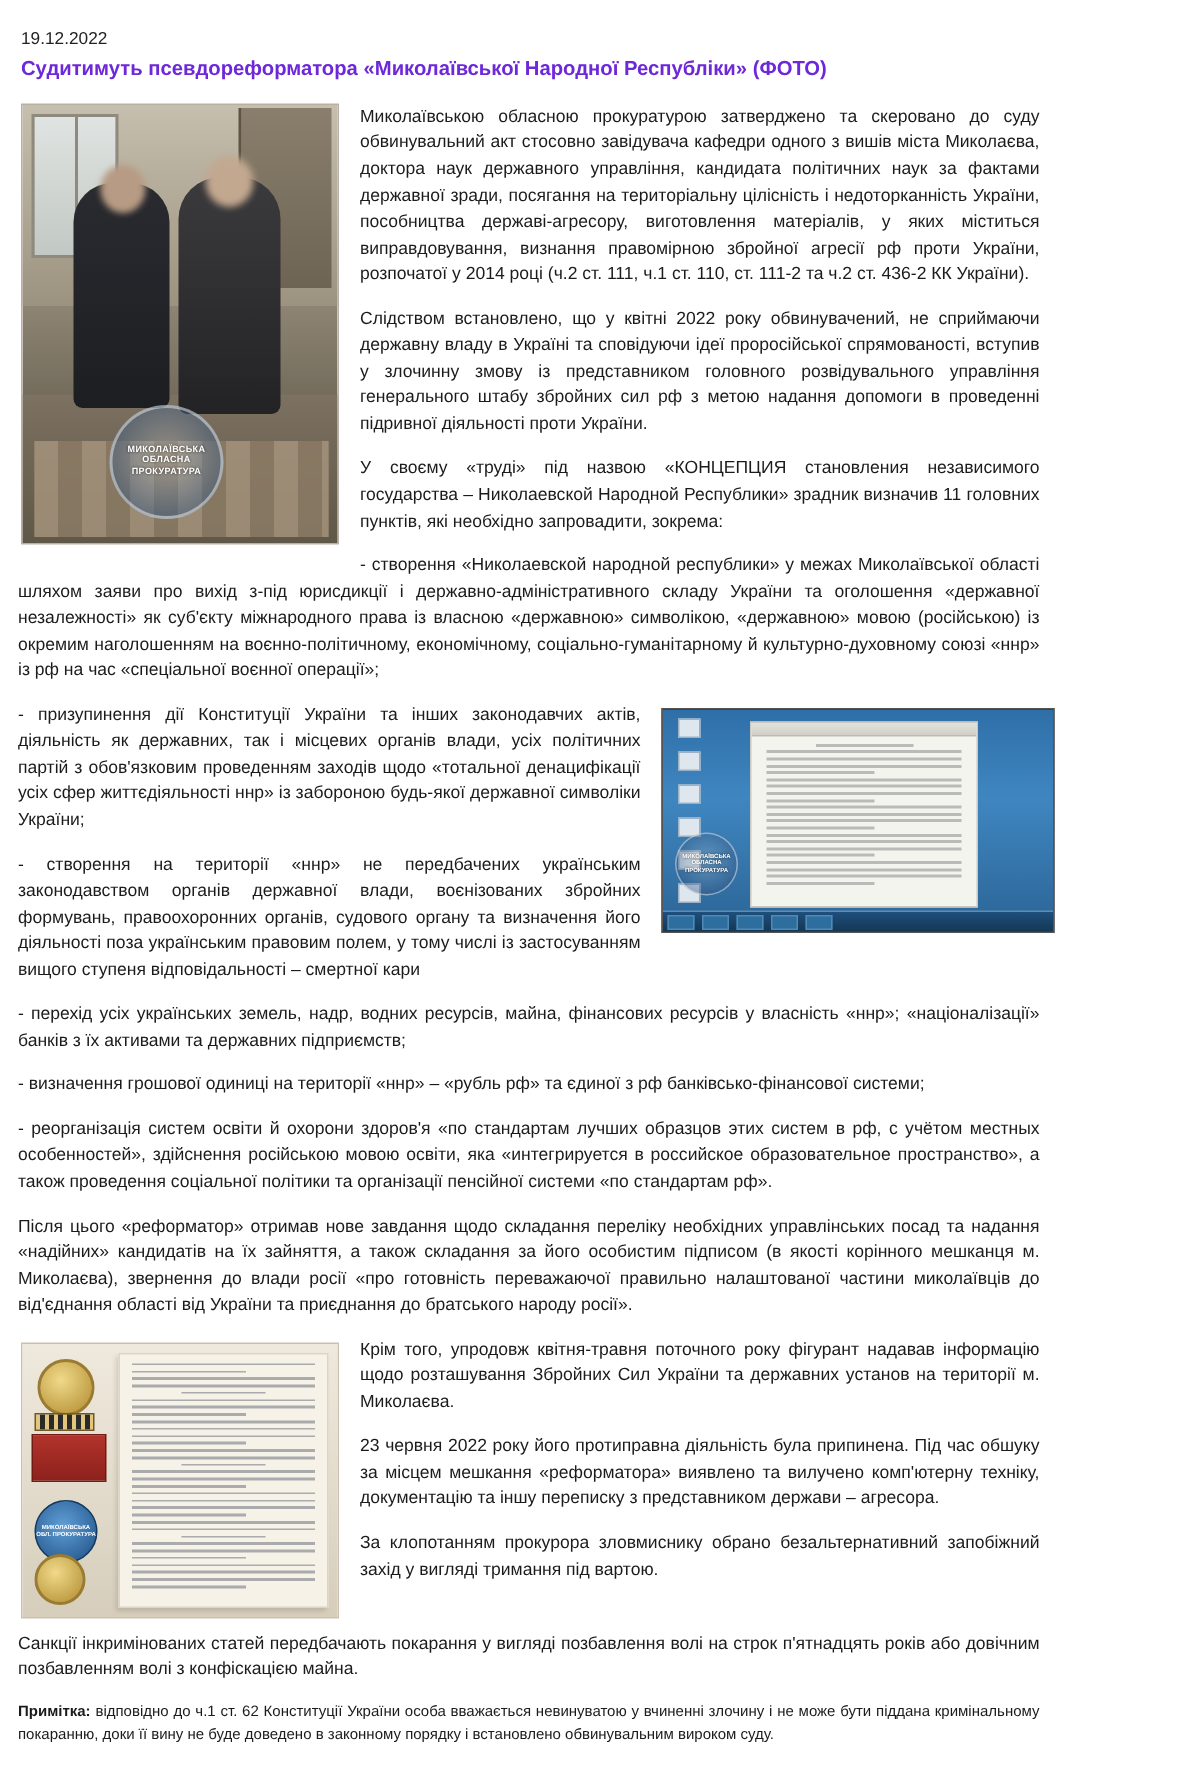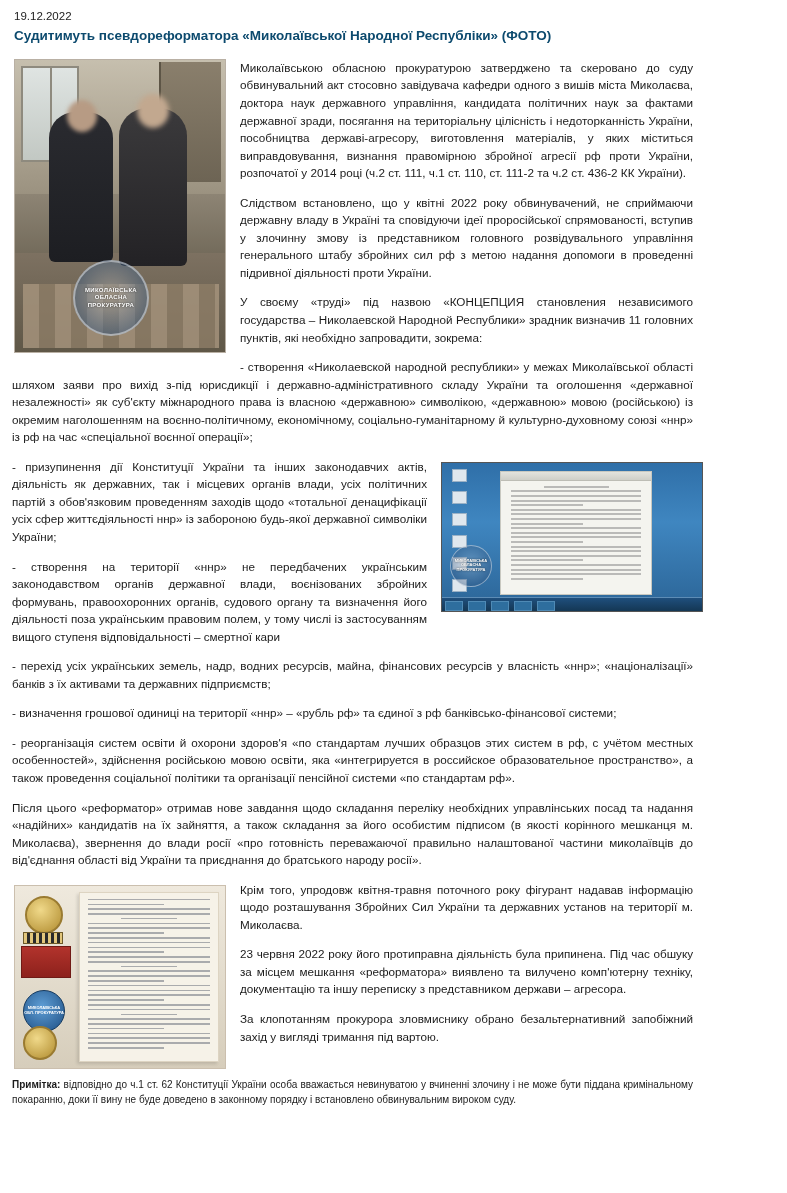--- a/index.html
+++ b/index.html
@@ -9,32 +9,32 @@
   }
   body {
     width: 787px;
     min-height: 1193px;
     font-family: "Liberation Sans", sans-serif;
     color: #1a1a1a;
   }
   .page {
     width: 717px;
     box-sizing: border-box;
-    padding: 10px 12px 14px 12px;
+    padding: 20px 12px 14px 12px;
     position: relative;
   }
   .date {
     font-size: 11.5px;
     color: #222;
     margin: 0 0 6px 2px;
   }
   .headline {
     font-size: 13.5px;
     font-weight: bold;
-    color: #0c4a6e;
+    color: #6d28d9;
     margin: 0 0 14px 2px;
     line-height: 1.25;
   }
   .body-text {
     font-size: 11.7px;
     line-height: 1.5;
     color: #1b1b1b;
     text-align: justify;
   }
   .body-text p {
@@ -392,16 +392,17 @@
       </div>
       <div class="p3-medal" style="left:8px; bottom:8px; width:30px; height:30px;"></div>
     </div>
 
     <p>Крім того, упродовж квітня-травня поточного року фігурант надавав інформацію щодо розташування Збройних Сил України та державних установ на території м. Миколаєва.</p>
     <p>23 червня 2022 року його протиправна діяльність була припинена. Під час обшуку за місцем мешкання «реформатора» виявлено та вилучено комп'ютерну техніку, документацію та іншу переписку з представником держави – агресора.</p>
     <p>За клопотанням прокурора зловмиснику обрано безальтернативний запобіжний захід у вигляді тримання під вартою.</p>
 
     <div style="clear:both;"></div>
 
+    <p>Санкції інкримінованих статей передбачають покарання у вигляді позбавлення волі на строк п'ятнадцять років або довічним позбавленням волі з конфіскацією майна.</p>
 
     <p class="note"><b>Примітка:</b><span> відповідно до ч.1 ст. 62 Конституції України особа вважається невинуватою у вчиненні злочину і не може бути піддана кримінальному покаранню, доки її вину не буде доведено в законному порядку і встановлено обвинувальним вироком суду.</span></p>
   </div>
 </div>
 
 </body></html>

